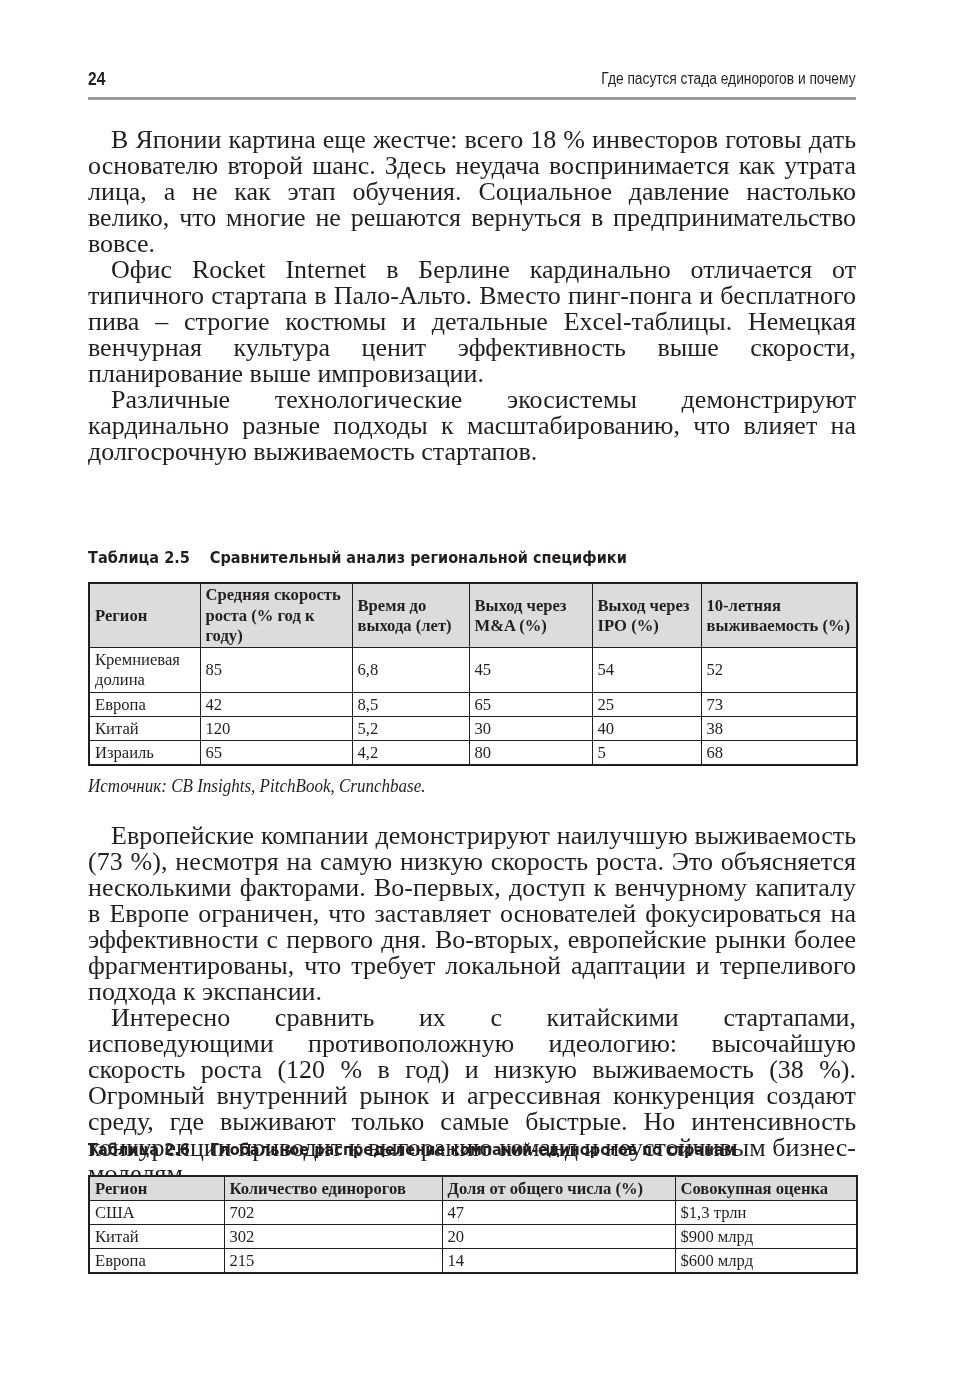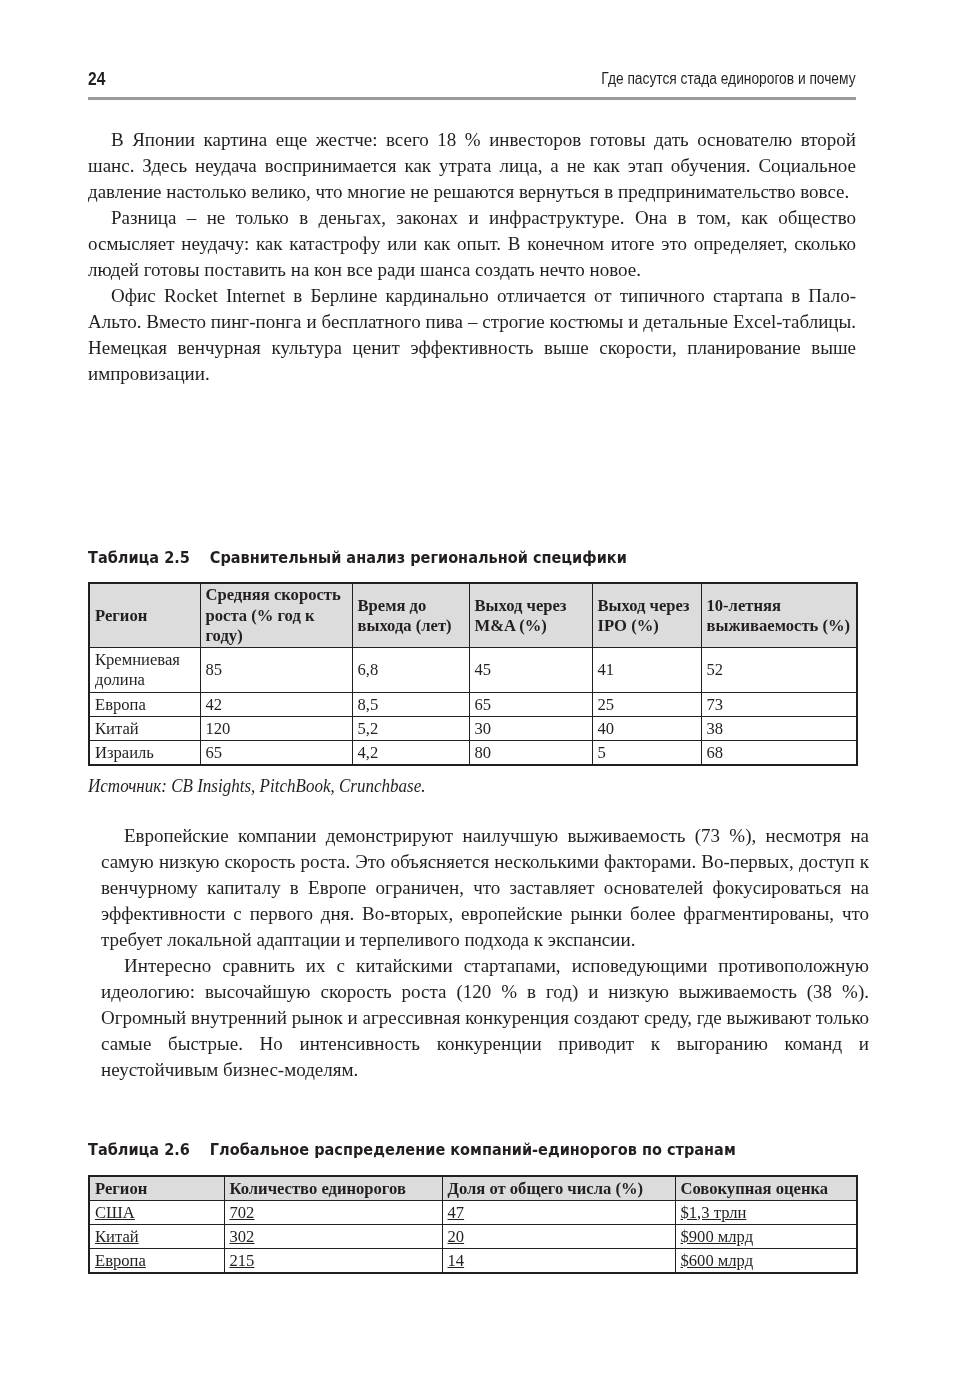--- a/index.html
+++ b/index.html
@@ -4,58 +4,58 @@
 <style>
   html, body { margin: 0; padding: 0; background: #ffffff; }
   body { width: 974px; height: 1388px; position: relative; overflow: hidden; color: #231f20; }
   .page { position: absolute; left: 88px; top: 0; width: 768px; }
 
   .running-head { position: absolute; left: 0; top: 68px; width: 768px; height: 28px; }
   .page-num { position: absolute; left: 0; top: 0; font-family: "Liberation Sans", sans-serif; font-weight: bold; font-size: 19px; transform: scaleX(0.82); transform-origin: left top; letter-spacing: 0; }
   .run-title { position: absolute; right: 0; top: 2px; font-family: "Liberation Sans", sans-serif; font-size: 16px; transform: scaleX(0.86); transform-origin: right top; white-space: nowrap; }
   .head-rule { position: absolute; left: 0; top: 97px; width: 768px; height: 3px; background: #9a9a9a; }
 
-  .text { font-family: "Liberation Serif", serif; font-size: 19px; line-height: 26px; text-align: justify; hyphens: manual; }
+  .text { font-family: "Liberation Serif", serif; font-size: 26px; line-height: 26px; text-align: justify; hyphens: manual; }
   .text p { margin: 0; text-indent: 23px; }
   .block1 { position: absolute; left: 0; top: 127px; width: 768px; }
-  .block2 { position: absolute; left: 13px; top: 823px; width: 768px; }
+  .block2 { position: absolute; left: 0; top: 823px; width: 768px; }
 
   .cap { position: absolute; left: 0; font-family: "DejaVu Sans", sans-serif; font-weight: bold; font-size: 15.6px; white-space: nowrap; transform: scaleX(0.93); transform-origin: left top; }
   .cap .cap-num { margin-right: 16px; }
   .cap1 { top: 549px; }
   .cap2 { top: 1141px; }
 
   table.t { position: absolute; left: 0; border-collapse: collapse; border: 2.5px solid #231f20; font-family: "Liberation Serif", serif; font-size: 16.6px; line-height: 20px; table-layout: fixed; }
   table.t td, table.t th { border: 1.2px solid #231f20; padding: 0 5px; text-align: left; vertical-align: middle; font-weight: normal; }
   table.t th { background: #dcdcdc; font-weight: bold; }
   .t1 { top: 582px; width: 768px; }
   .t1 thead th { height: 62px; line-height: 20.5px; padding-top: 1px; }
   .t1 tbody tr.tall td { height: 44px; line-height: 20px; }
   .t1 tbody tr td { height: 23px; line-height: 22px; }
   .t2 { top: 1175px; width: 768px; }
   .t2 th { height: 23px; line-height: 22px; white-space: nowrap; }
-  .t2 td { height: 23px; line-height: 22px; text-decoration: underline; }
+  .t2 td { height: 23px; line-height: 22px; }
 
   .source { position: absolute; left: 0; top: 776px; font-family: "Liberation Serif", serif; font-style: italic; font-size: 18.5px; transform: scaleX(0.92); transform-origin: left top; white-space: nowrap; }
 </style>
 </head>
 <body>
 
 <div class="page">
 
   <div class="running-head">
     <span class="page-num">24</span>
     <span class="run-title">Где пасутся стада единорогов и почему</span>
   </div>
   <div class="head-rule"></div>
 
   <div class="text block1">
     <p>В Японии картина еще жестче: всего 18 % инвесторов готовы дать осно­вателю второй шанс. Здесь неудача воспринимается как утрата лица, а не как этап обучения. Социальное давление настолько велико, что многие не решаются вернуться в предпринимательство вовсе.</p>
-    <p>Разница – не только в деньгах, законах и инфраструктуре. Она в том, как общество осмысляет неудачу: как катастрофу или как опыт. В конечном ито­ге это определяет, сколько людей готовы поставить на кон все ради шанса создать нечто новое.</p>
     <p>Офис Rocket Internet в Берлине кардинально отличается от типичного стартапа в Пало-Альто. Вместо пинг-понга и бесплатного пива – строгие костюмы и детальные Excel-таблицы. Немецкая венчурная культура ценит эффективность выше скорости, планирование выше импровизации.</p>
+    <p>Различные технологические экосистемы демонстрируют кардинально разные подходы к масштабированию, что влияет на долгосрочную выжива­емость стартапов.</p>
   </div>
 
   <div class="cap cap1">
     <span class="cap-num">Таблица 2.5</span>
     <span>Сравнительный анализ региональной специфики</span>
   </div>
 
   <table class="t t1">
     <colgroup>
       <col style="width:111px">
@@ -74,21 +74,21 @@
         <th>Выход через IPO (%)</th>
         <th>10-летняя выживаемость (%)</th>
       </tr>
     </thead>
     <tbody>
       <tr class="tall">
         <td>Кремниевая долина</td>
         <td>85</td>
         <td>6,8</td>
         <td>45</td>
-        <td>41</td>
+        <td>54</td>
         <td>52</td>
       </tr>
       <tr>
         <td>Европа</td>
         <td>42</td>
         <td>8,5</td>
         <td>65</td>
         <td>25</td>
         <td>73</td>
       </tr>

